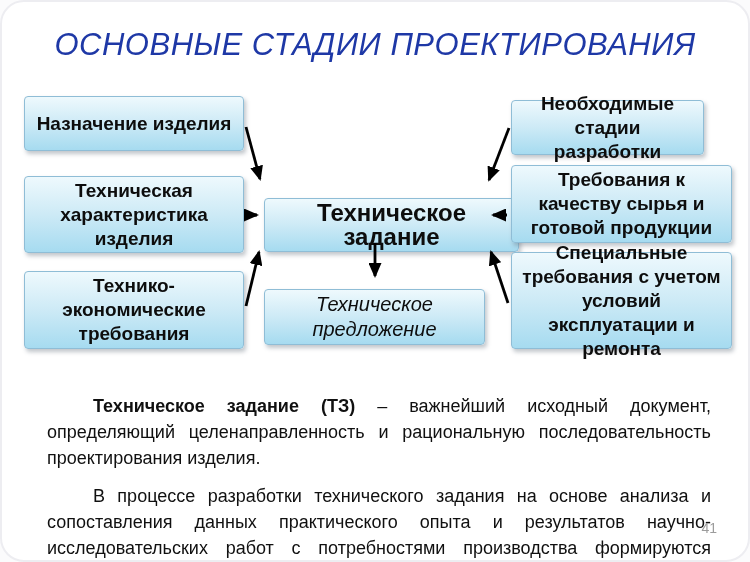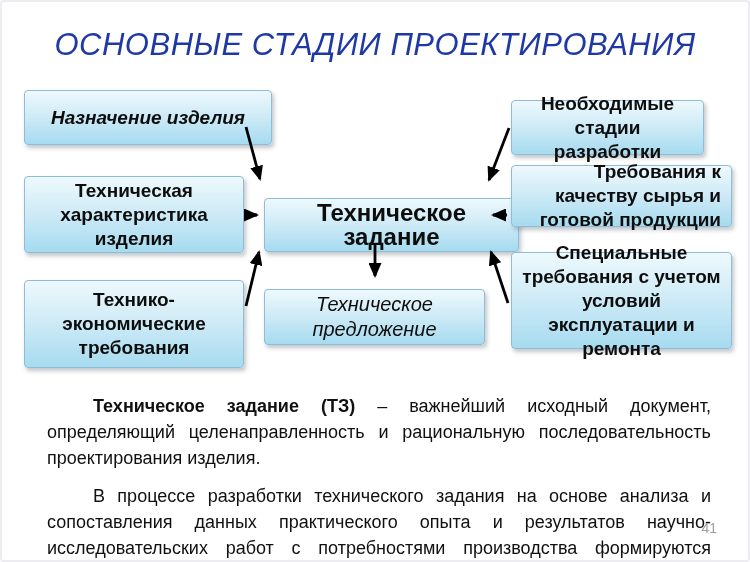--- a/index.html
+++ b/index.html
@@ -1,21 +1,21 @@
 <!DOCTYPE html>
 <html><head>
 <meta charset="utf-8">
 <style>
   html,body{margin:0;padding:0;background:#fbfbfc;}
   .slide{
     position:relative;
     width:750px;height:562px;
     background:#ffffff;
     border:2px solid #ededf1;
-    border-radius:4px;
+    border-radius:24px;
     box-sizing:border-box;
     overflow:hidden;
     font-family:"Liberation Sans", sans-serif;
   }
   .title{
     position:absolute;
     left:0; top:25px; width:100%;
     text-align:center;
     font-style:italic;
     font-weight:normal;
@@ -34,33 +34,33 @@
     padding:3px 10px;
     font-weight:bold;
     font-size:19px;
     line-height:24px;
     color:#0d0d0d;
     background:linear-gradient(180deg,#eef9fd 0%,#cdeaf6 50%,#a6dbf0 100%);
     border:1px solid #8fbdd6;
     border-radius:4px;
     box-shadow:2px 3px 4px rgba(100,112,126,0.40);
   }
-  #box-l1{left:22px;top:88px;width:248px;height:55px;font-style:italic;}
+  #box-l1{left:22px;top:94px;width:220px;height:55px;}
   #box-l2{left:22px;top:174px;width:220px;height:77px;}
-  #box-l3{left:22px;top:269px;width:220px;height:88px;margin-top:9px;}
+  #box-l3{left:22px;top:269px;width:220px;height:78px;}
   #box-c1{left:262px;top:196px;width:255px;height:54px;font-size:24px;}
   #box-c2{
     left:262px;top:287px;width:221px;height:56px;
     font-weight:normal;
     font-style:italic;
     font-size:20px;
     line-height:25px;
   }
   #box-r1{left:509px;top:98px;width:193px;height:55px;}
-  #box-r2{left:509px;top:163px;width:221px;height:62px;text-align:right;}
+  #box-r2{left:509px;top:163px;width:221px;height:78px;}
   #box-r3{left:509px;top:250px;width:221px;height:97px;padding:3px 6px;justify-content:flex-end;}
   .arrows{
     position:absolute;left:0;top:0;
     pointer-events:none;
   }
   .bodytext{
     position:absolute;
     left:33px; top:379px; width:688px;
     font-size:18px;
     line-height:26px;

